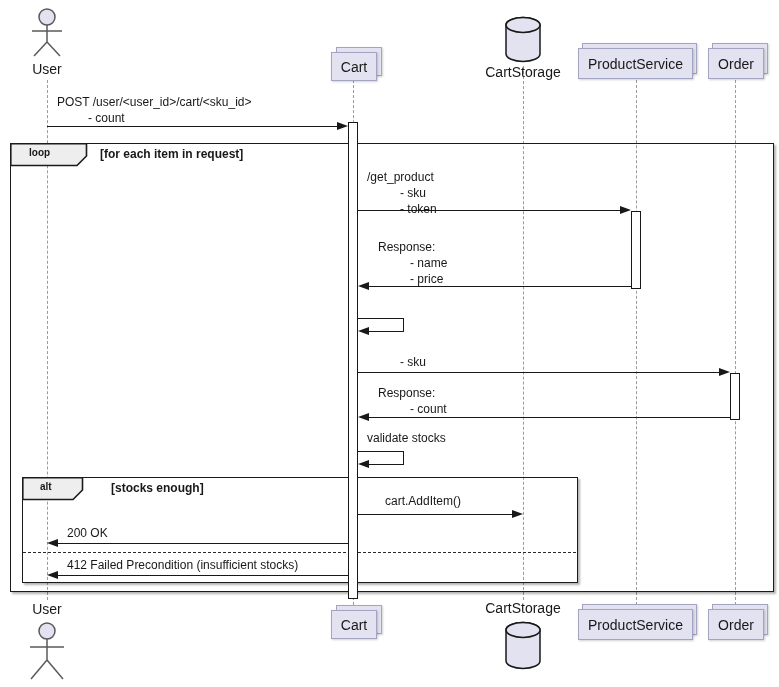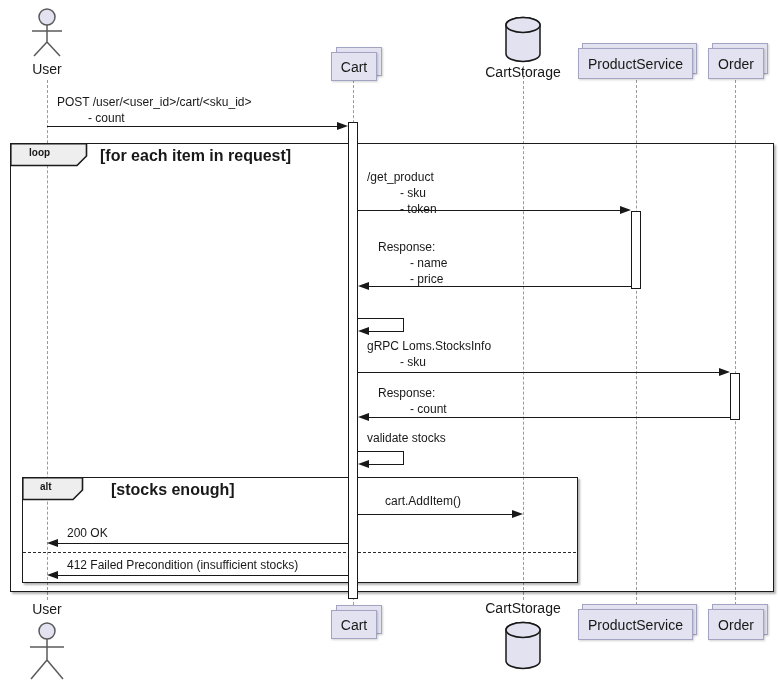--- a/index.html
+++ b/index.html
@@ -22,21 +22,21 @@
   .mtext{position:absolute;font-size:12px;line-height:16px;white-space:nowrap;z-index:3;}
   
   .hline{position:absolute;height:0;border-top:1.4px solid #181818;z-index:3;}
   .vline{position:absolute;width:0;border-left:1.4px solid #181818;z-index:3;}
   .ah-r{position:absolute;width:0;height:0;border-top:4.5px solid transparent;border-bottom:4.5px solid transparent;border-left:11px solid #181818;z-index:3;}
   .ah-l{position:absolute;width:0;height:0;border-top:4.5px solid transparent;border-bottom:4.5px solid transparent;border-right:11px solid #181818;z-index:3;}
   
   .frame{position:absolute;border:1.6px solid #1b1b1b;box-shadow:2px 2px 2px rgba(0,0,0,0.30);z-index:1;}
   .pent{position:absolute;z-index:2;}
   .kw{position:absolute;font-size:10px;font-weight:bold;z-index:3;white-space:nowrap;}
-  .guard{position:absolute;font-size:16px;font-weight:bold;z-index:3;white-space:nowrap;}
+  .guard{position:absolute;font-size:12px;font-weight:bold;z-index:3;white-space:nowrap;}
   .divider{position:absolute;height:0;border-top:1.5px dashed #2a2a2a;z-index:2;}
   svg{display:block;}
 </style>
 </head>
 <body>
 
 <div class="stage">
 
   <div class="ll" style="left:46.5px;top:80px;height:520px;"></div>
   <div class="ll" style="left:352.5px;top:80px;height:530px;"></div>
@@ -116,21 +116,20 @@
   <div class="mtext" style="left:410px;top:255px;">- name</div>
   <div class="mtext" style="left:410px;top:271px;">- price</div>
   <div class="hline" style="left:363px;top:286px;width:268px;"></div>
   <div class="ah-l" style="left:358px;top:282px;"></div>
 
   <div class="hline" style="left:358px;top:318px;width:46px;"></div>
   <div class="vline" style="left:403px;top:318px;height:13px;"></div>
   <div class="hline" style="left:365px;top:331px;width:39px;"></div>
   <div class="ah-l" style="left:358px;top:327px;"></div>
 
-  <div class="mtext" style="left:367px;top:338px;">gRPC Loms.StocksInfo</div>
   <div class="mtext" style="left:400px;top:354px;">- sku</div>
   <div class="hline" style="left:358px;top:372px;width:366px;"></div>
   <div class="ah-r" style="left:719px;top:368px;"></div>
 
   <div class="mtext" style="left:378px;top:385px;">Response:</div>
   <div class="mtext" style="left:410px;top:401px;">- count</div>
   <div class="hline" style="left:363px;top:417px;width:367px;"></div>
   <div class="ah-l" style="left:358px;top:413px;"></div>
 
   <div class="mtext" style="left:367px;top:430px;">validate stocks</div>

